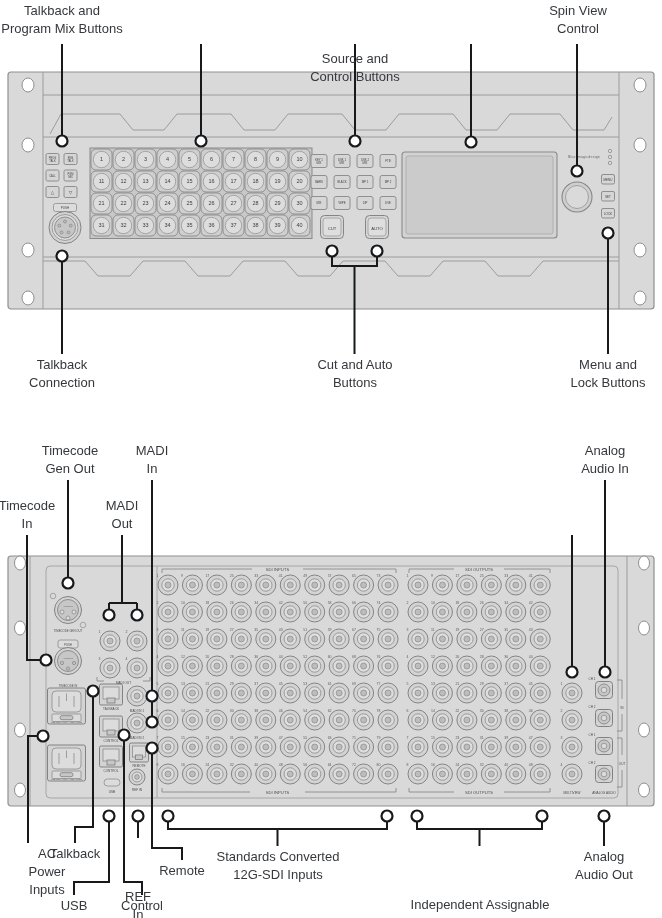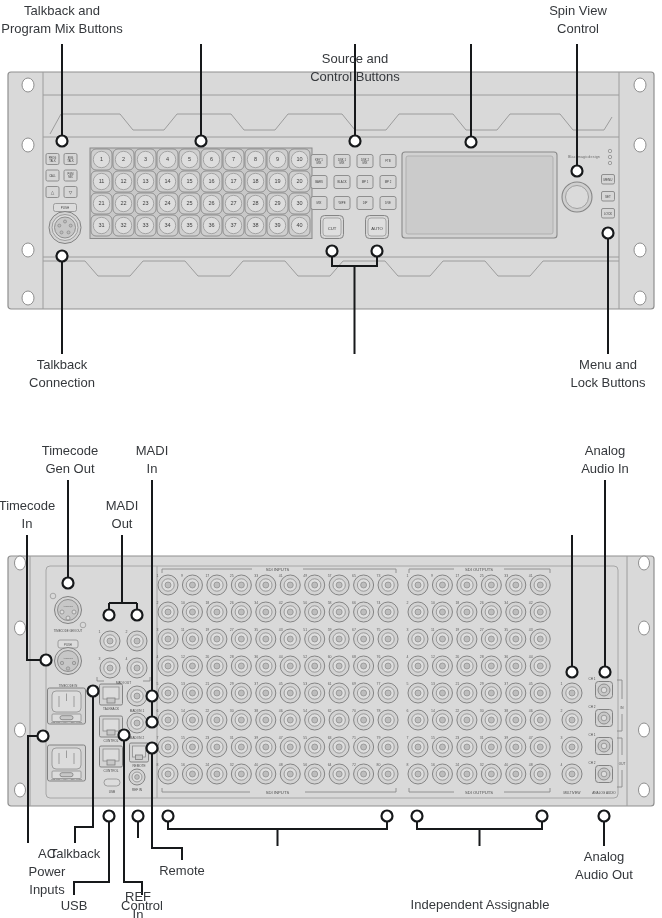--- a/index.html
+++ b/index.html
@@ -1467,20 +1467,22 @@
 
 <div class="callout align-bottom" style="left:-23px;top:0;">Talkback and
 Program Mix Buttons</div>
 <div class="callout align-bottom" style="left:270px;top:16px;margin-top:32px;">Source and
 Control Buttons</div>
 <div class="callout align-bottom" style="left:493px;top:0;">Spin View
 Control</div>
 
 <div class="callout" style="left:-23px;top:356px;">Talkback
 Connection</div>
+<div class="callout" style="left:270px;top:356px;">Cut and Auto
+Buttons</div>
 <div class="callout" style="left:523px;top:356px;">Menu and
 Lock Buttons</div>
 
 <div class="callout align-bottom" style="left:-15px;top:440px;">Timecode
 Gen Out</div>
 <div class="callout align-bottom" style="left:67px;top:440px;">MADI
 In</div>
 <div class="callout align-bottom" style="left:520px;top:440px;">Analog
 Audio In</div>
 <div class="callout align-bottom" style="left:-58px;top:495px;">Timecode
@@ -1490,18 +1492,20 @@
 
 <div class="callout" style="left:-38px;top:845px;">AC
 Power
 Inputs</div>
 <div class="callout" style="left:-10px;top:845px;">Talkback</div>
 <div class="callout" style="left:-11px;top:897px;">USB</div>
 <div class="callout" style="left:57px;top:897px;">Control</div>
 <div class="callout" style="left:53px;top:888px;">REF
 In</div>
 <div class="callout" style="left:97px;top:862px;">Remote</div>
+<div class="callout" style="left:193px;top:848px;">Standards Converted
+12G-SDI Inputs</div>
 <div class="callout" style="left:395px;top:896px;">Independent Assignable
 12G-SDI Outputs</div>
 <div class="callout" style="left:519px;top:848px;">Analog
 Audio Out</div>
 
 </div>
 
 </body></html>

